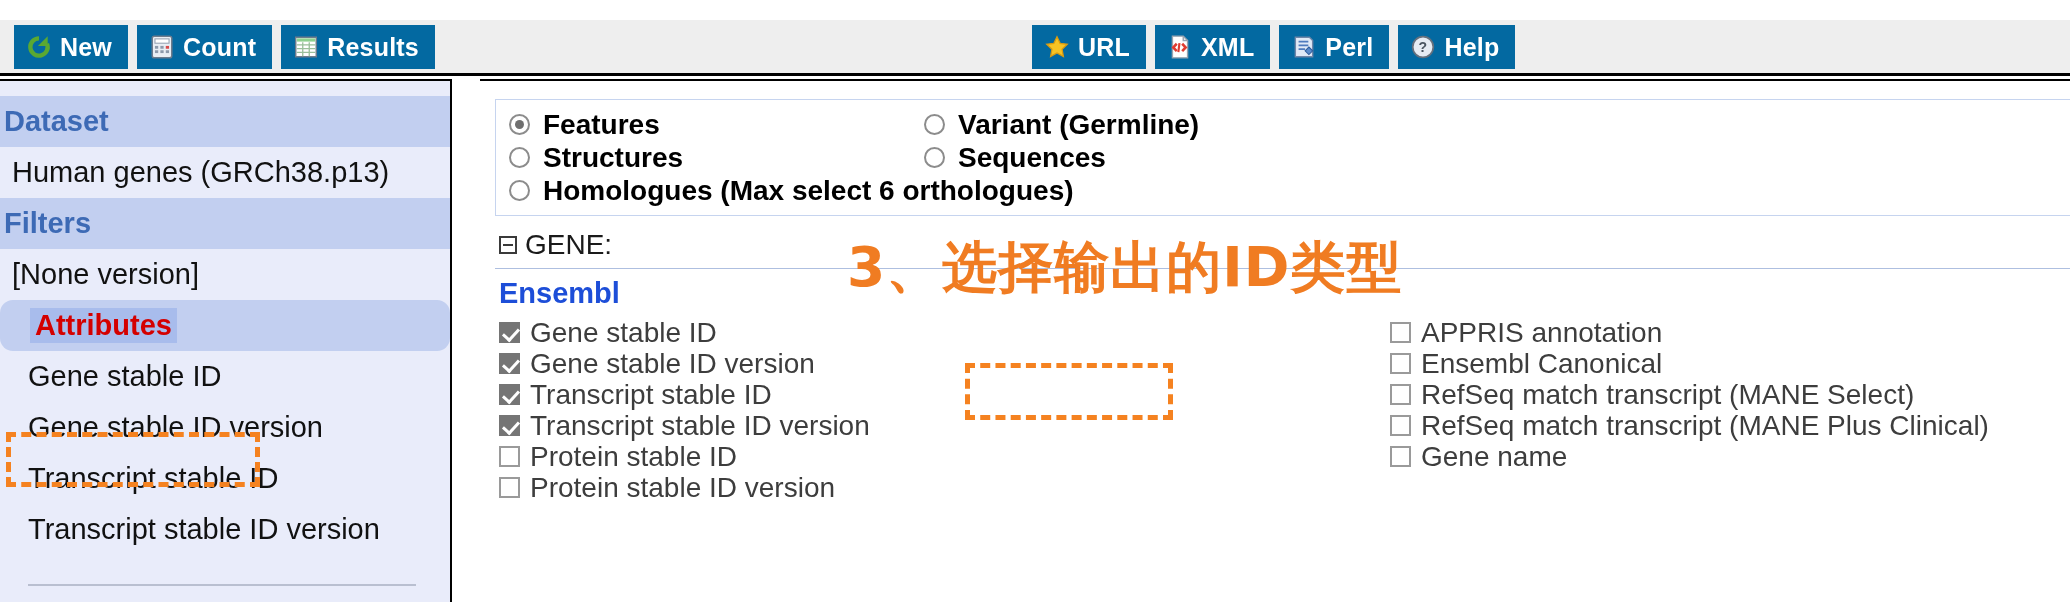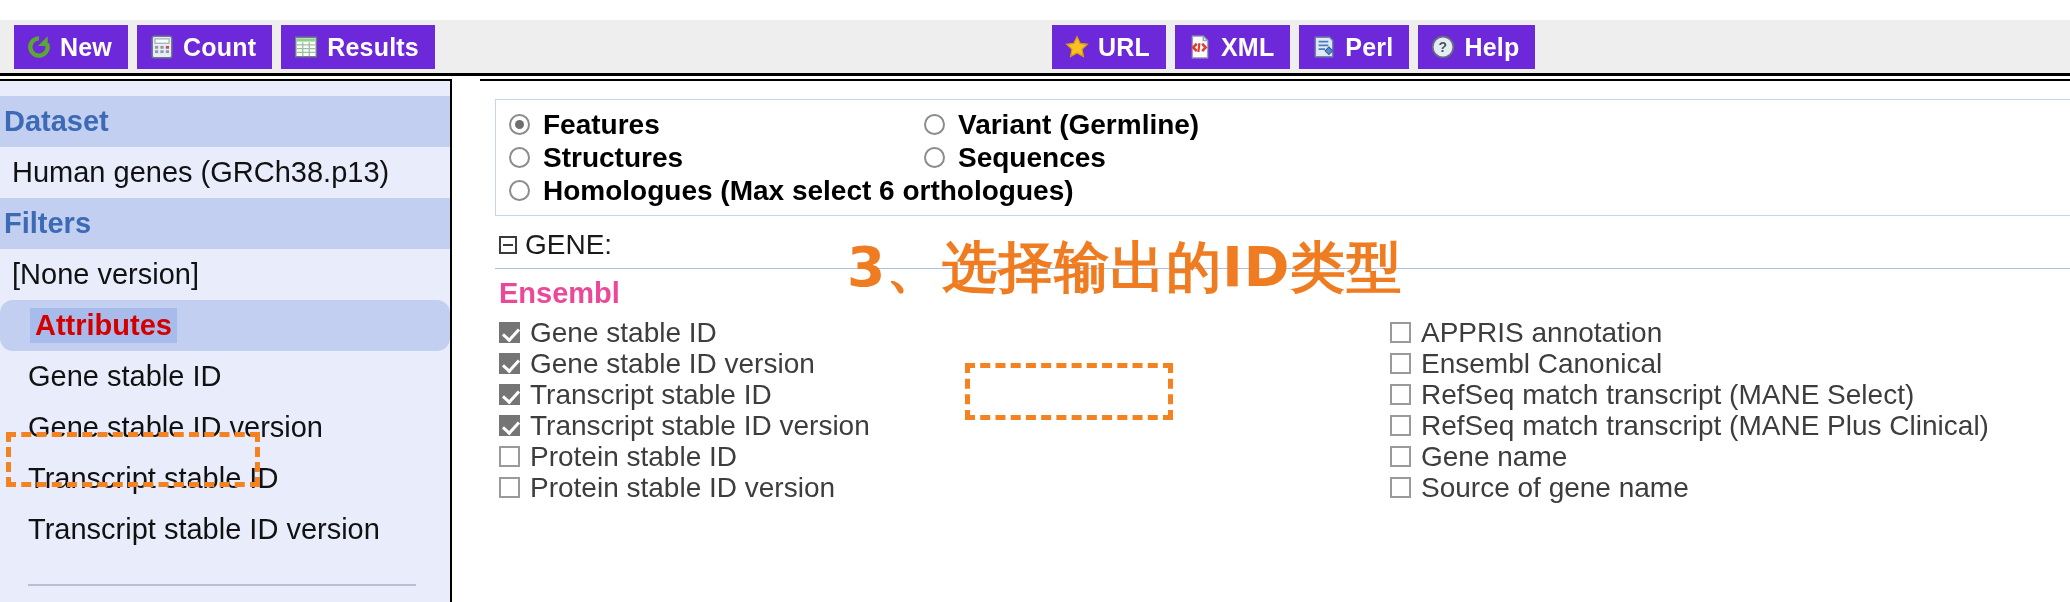--- a/index.html
+++ b/index.html
@@ -14,27 +14,27 @@
   
   #toolbar {
     position: absolute;
     left: 0; top: 20px;
     width: 2070px; height: 56px;
     background: #eeeeee;
     border-bottom: 3px solid #000000;
   }
   .btn-group { position: absolute; top: 5px; display: flex; gap: 9px; }
   #btn-group-left  { left: 14px; }
-  #btn-group-right { left: 1032px; margin-left: 20px; }
+  #btn-group-right { left: 1032px; }
 
   .tbtn {
     display: flex; align-items: center; gap: 8px;
     height: 44px;
     padding: 0 16px 0 12px;
-    background: #6d28d9;
+    background: #0369a1;
     color: #ffffff;
     font-size: 25px;
     font-weight: bold;
     letter-spacing: .2px;
     white-space: nowrap;
     cursor: pointer;
     border: none;
   }
   .tbtn .ico { width: 26px; height: 26px; display: block; flex: 0 0 26px; }
 
@@ -151,21 +151,21 @@
   }
   #gene-rule {
     position: absolute;
     left: 15px; top: 187px;
     width: 1590px; height: 1px;
     background: #aebfe0;
   }
   #ensembl-label {
     position: absolute;
     left: 19px; top: 196px;
-    font-size: 29px; font-weight: bold; color: #ec4899;
+    font-size: 29px; font-weight: bold; color: #1d4ed8;
   }
 
   
   #cn-note {
     position: absolute;
     left: 367px; top: 150px;
     font-size: 55px;
     font-weight: bold;
     color: #f07c22;
     font-family: "DejaVu Sans", "Liberation Sans", sans-serif;
@@ -420,23 +420,19 @@
         <span>RefSeq match transcript (MANE Select)</span>
       </div>
       <div class="crow">
         <span class="cbox"></span>
         <span>RefSeq match transcript (MANE Plus Clinical)</span>
       </div>
       <div class="crow">
         <span class="cbox"></span>
         <span>Gene name</span>
       </div>
-      <div class="crow">
-        <span class="cbox"></span>
-        <span>Source of gene name</span>
-      </div>
     </div>
 
     <div class="annot" id="annot-gene"></div>
   </div>
 
   <div class="annot" id="annot-attributes"></div>
 </div>
 
 </body></html>

